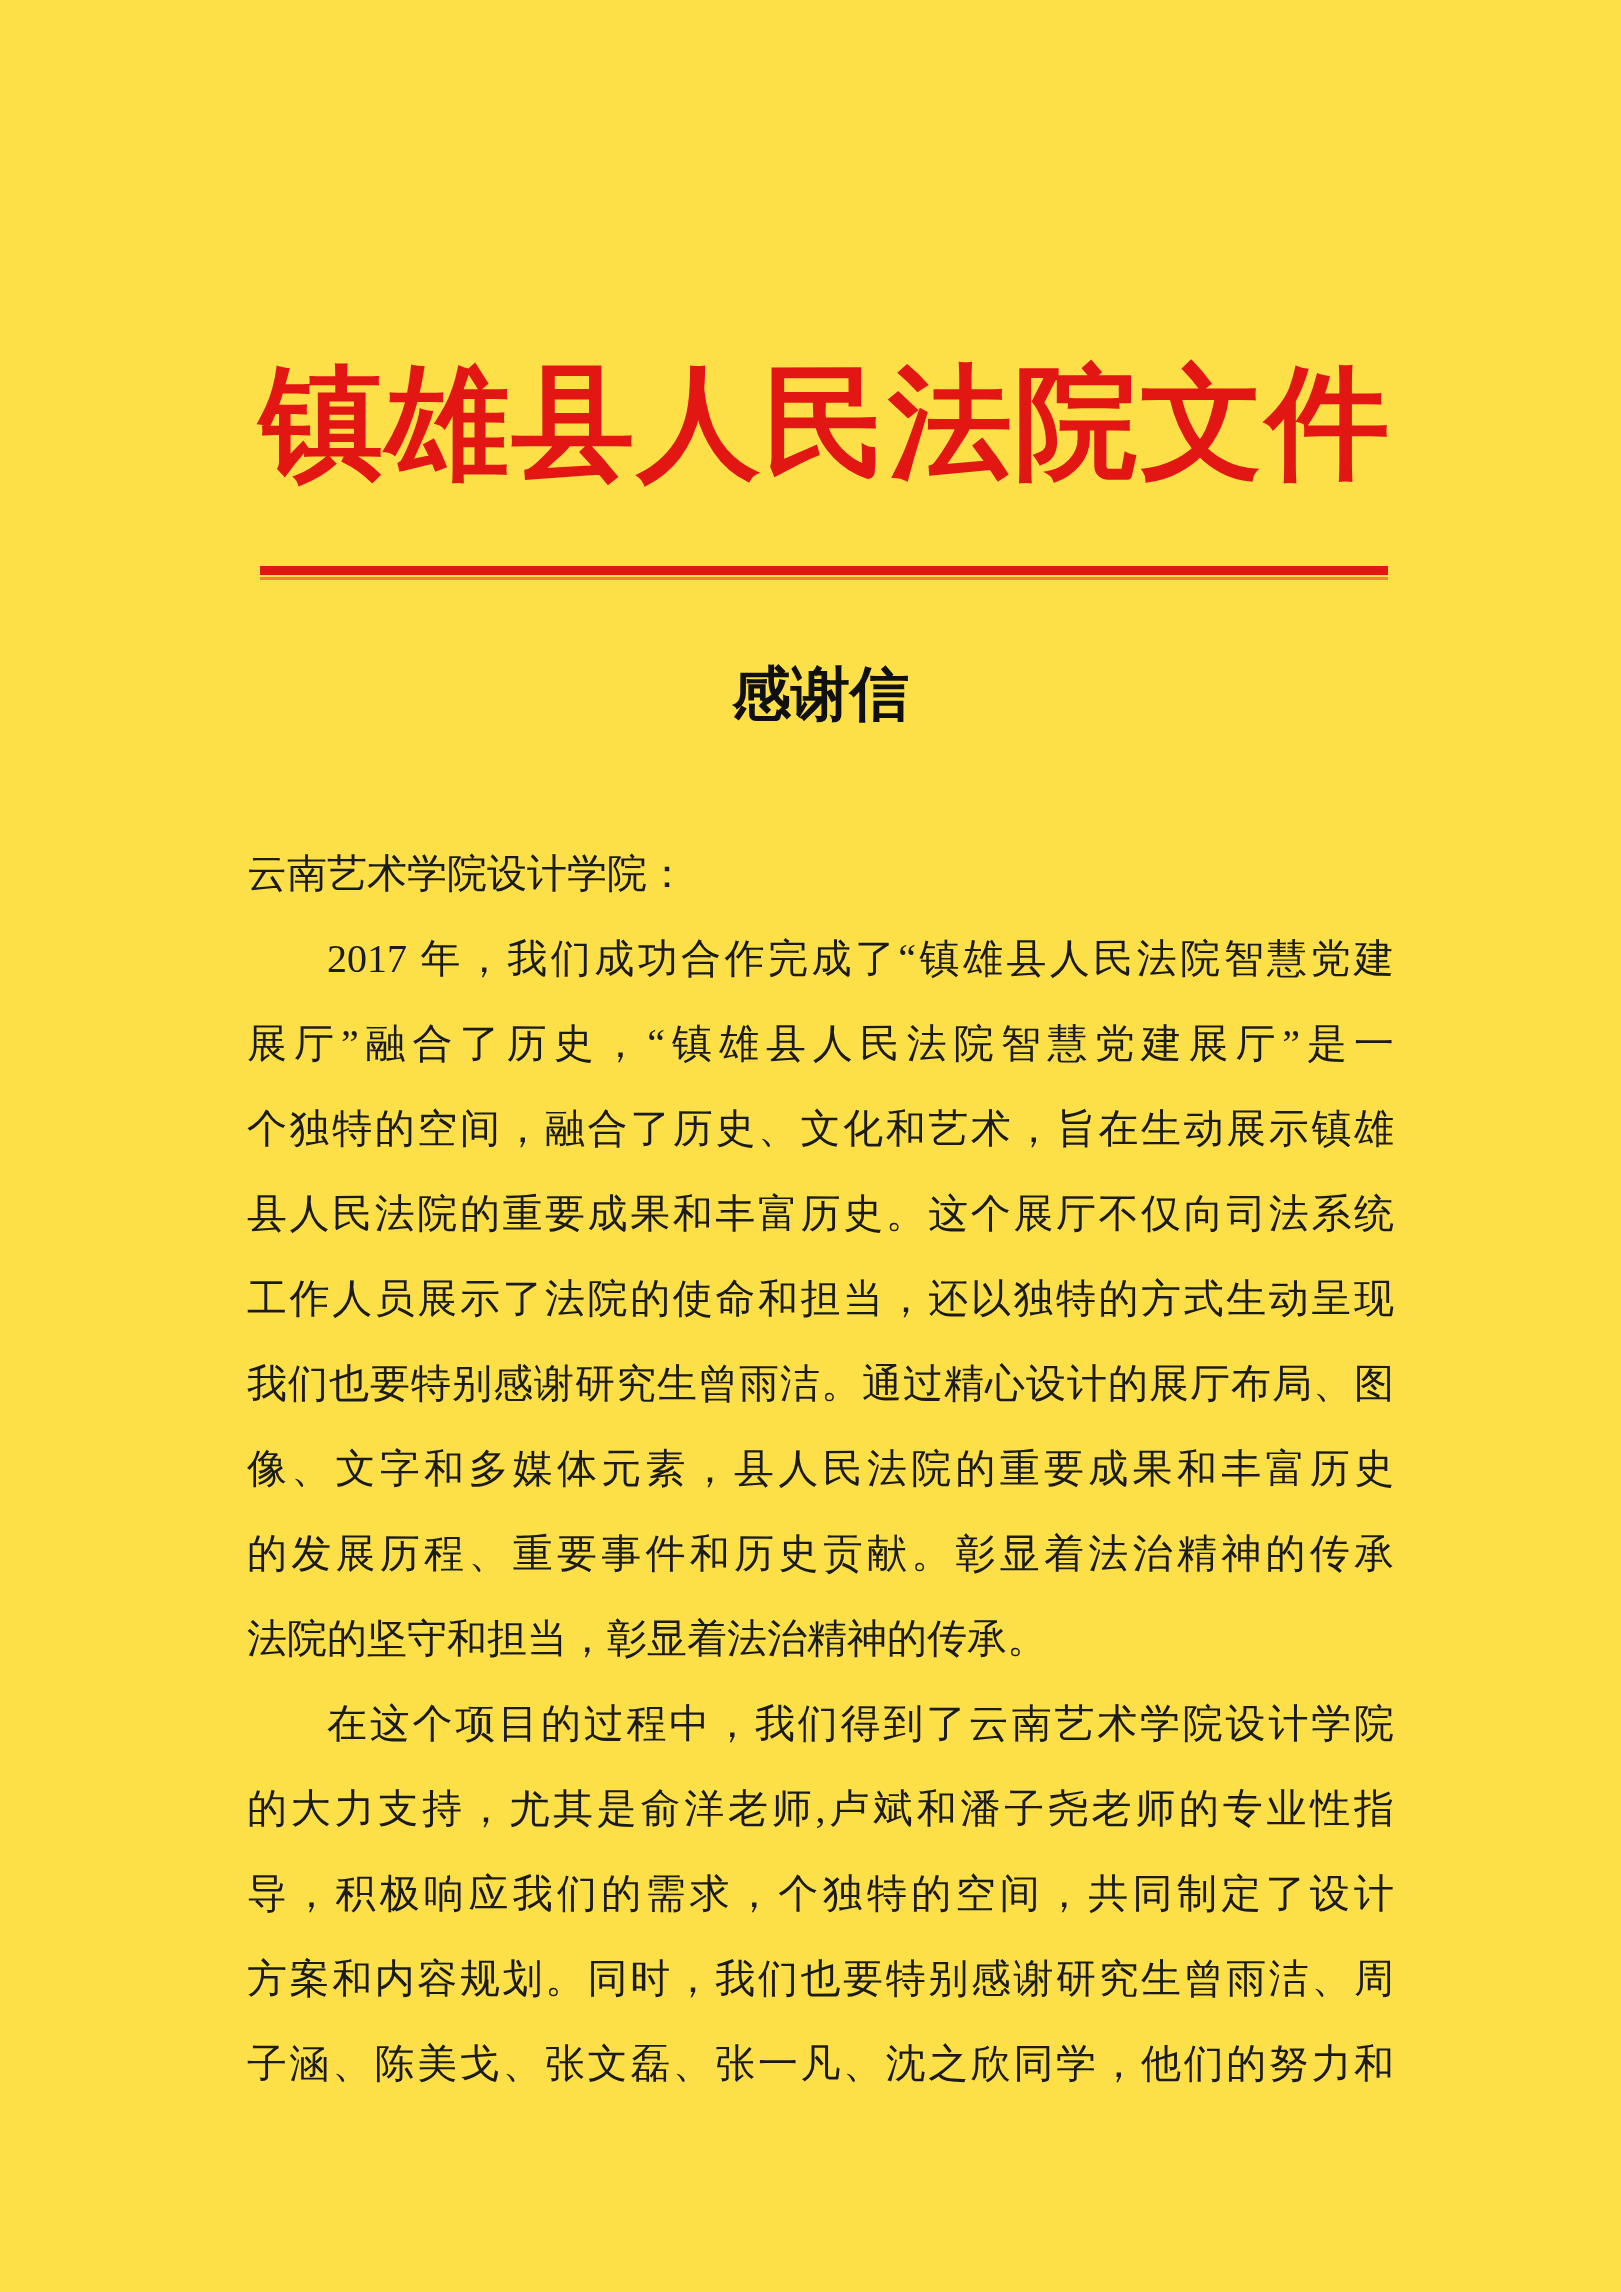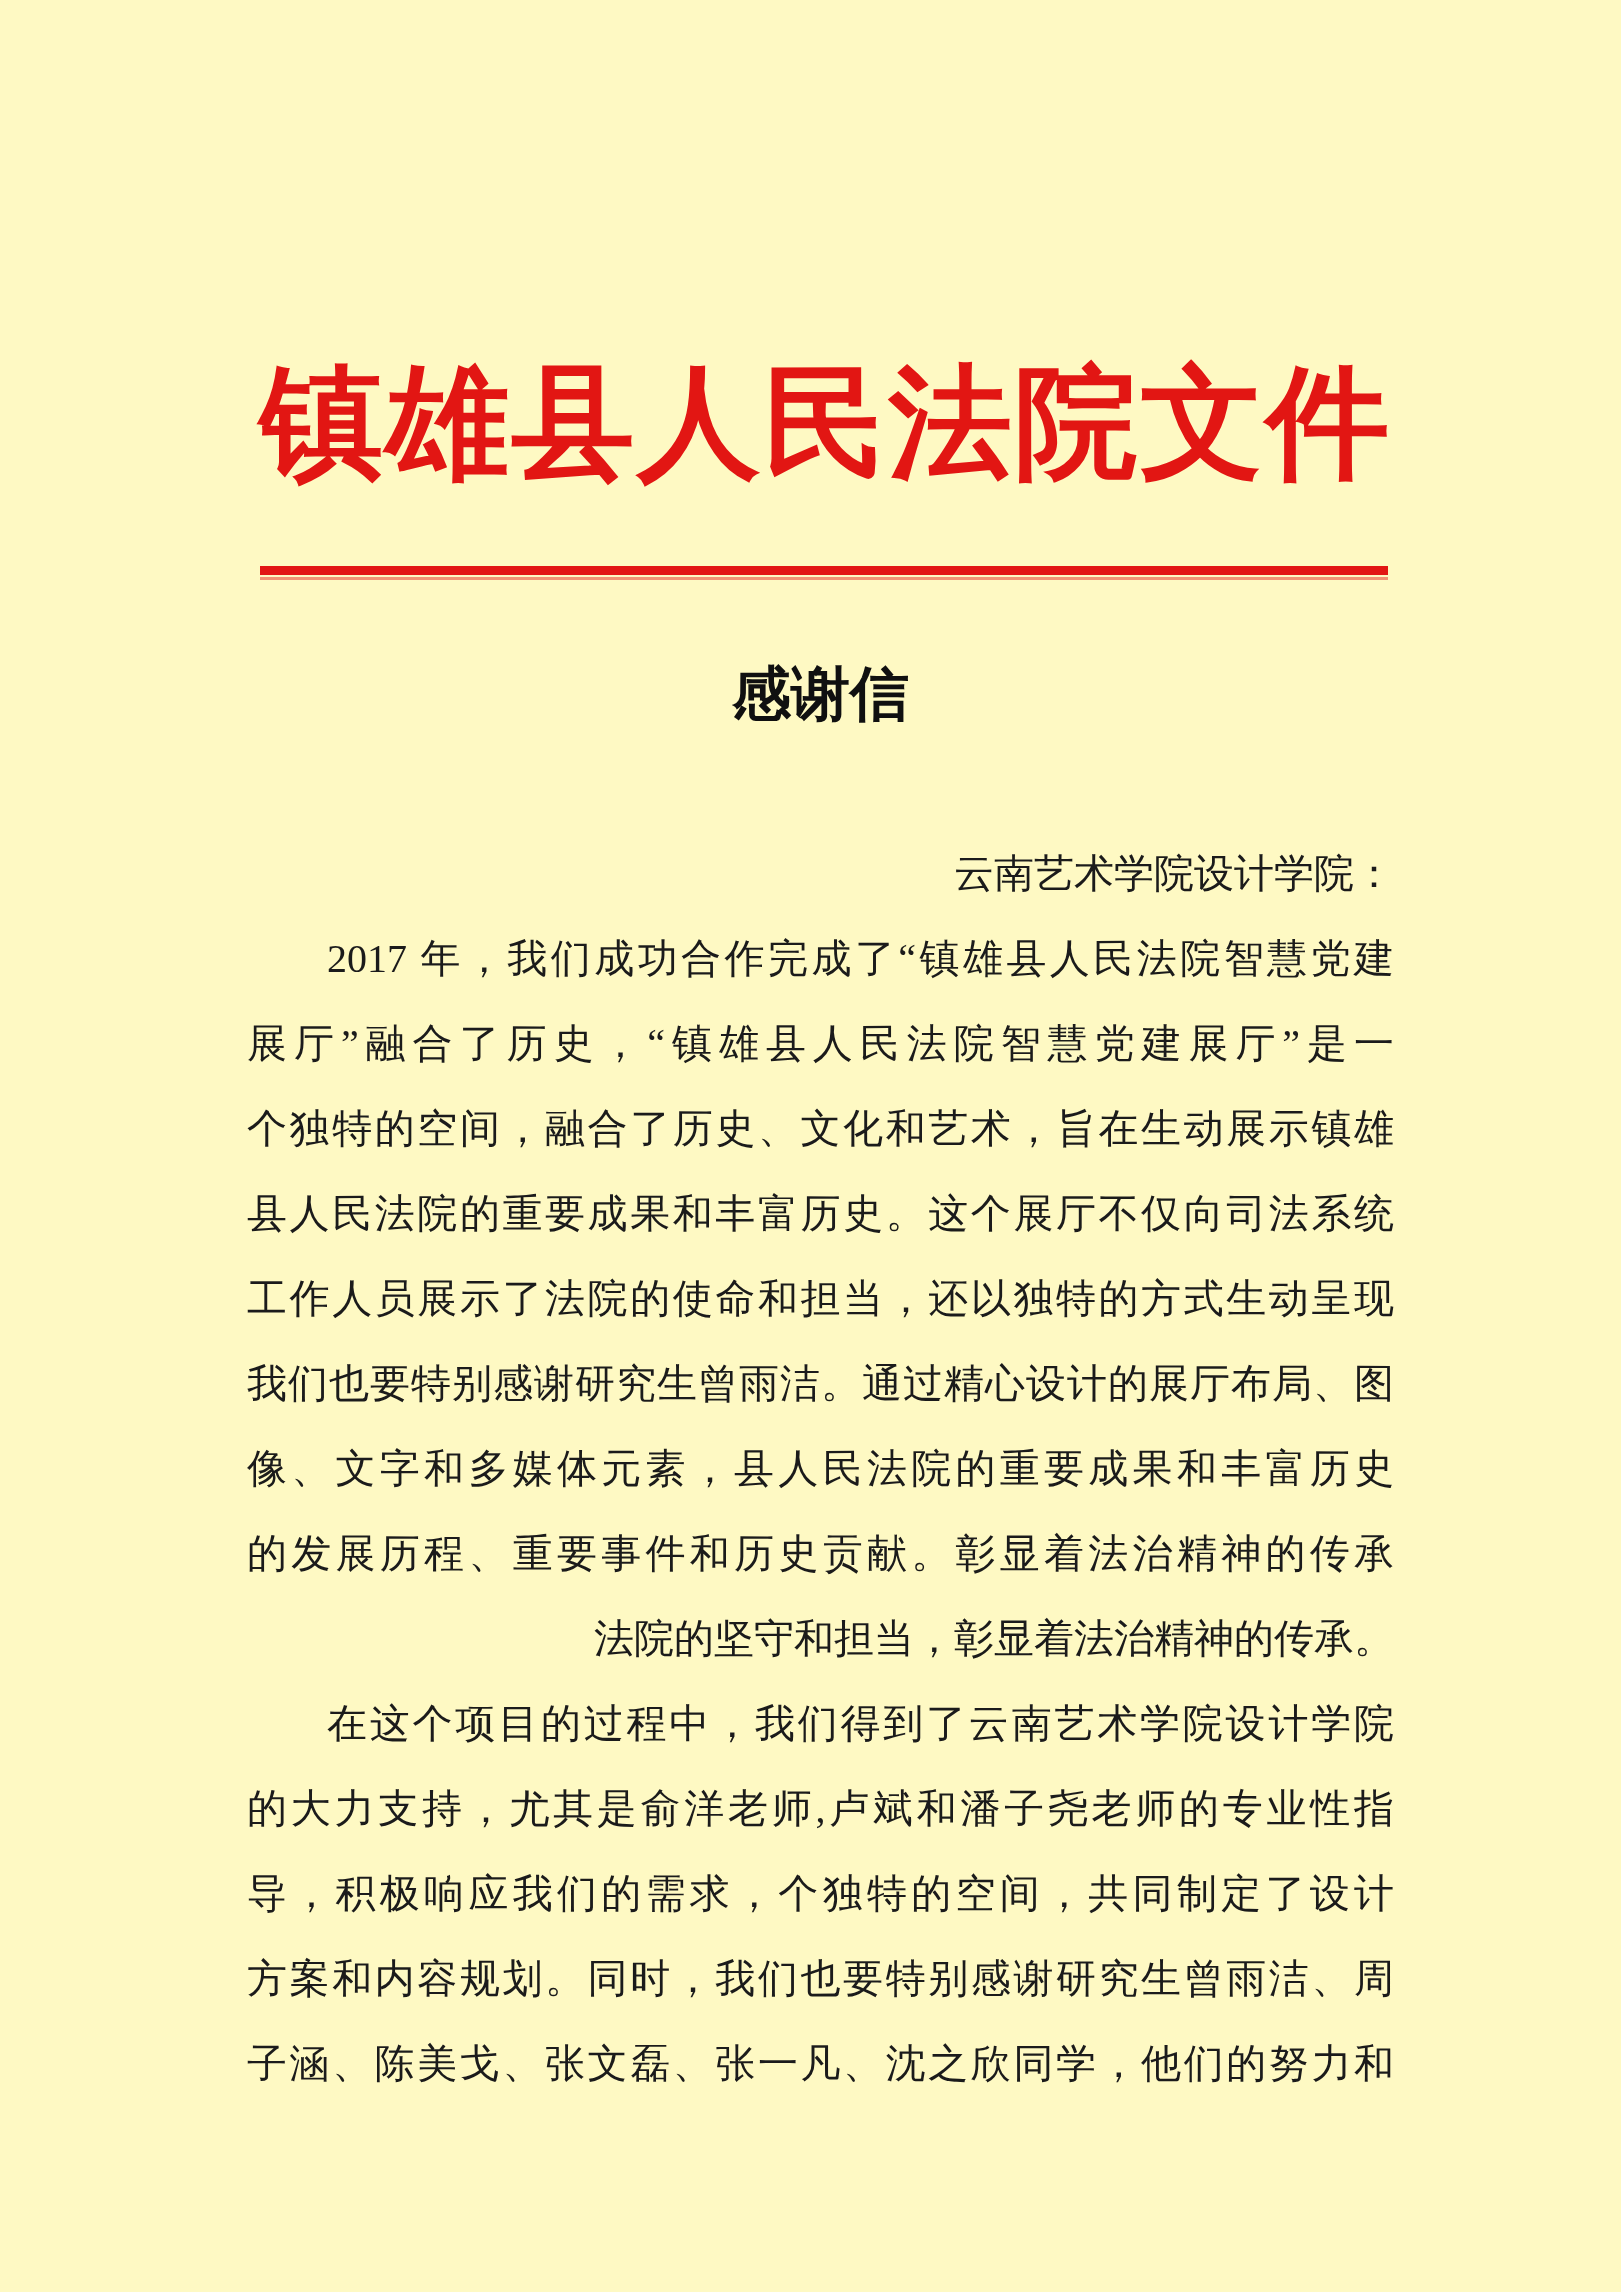--- a/index.html
+++ b/index.html
@@ -2,21 +2,21 @@
 <html lang="zh" style="--accent-red: #e21613; --ink: #1b1b1b;"><head>
 <meta charset="utf-8">
 <style>
   :root { --accent-red: #e21613; --ink: #1b1b1b; }
   * { margin: 0; padding: 0; box-sizing: border-box; }
   html, body { background: #ffffff; }
   .sheet {
     position: relative;
     width: 1621px;
     height: 2293px;
-    background: #fef9c3;
+    background: #fde047;
     overflow: hidden;
     font-family: "Liberation Serif", "DejaVu Serif", serif;
   }
   
   .letterhead {
     position: absolute;
     left: 260px;
     top: 355px;
     width: 1129px;
     height: 137px;
@@ -65,21 +65,21 @@
     position: absolute;
     left: 247px;
     top: 831px;
     width: 1147px;
     color: var(--ink);
     font-size: 40px;
   }
   .line {
     height: 85px;
     line-height: 85px;
-    text-align: right;
+    text-align: left;
     overflow: visible;
   }
   .line.just {
     text-align: justify;
     text-align-last: justify;
     text-justify: inter-character;
   }
   .line.indent {
     text-indent: 2em;
   }

